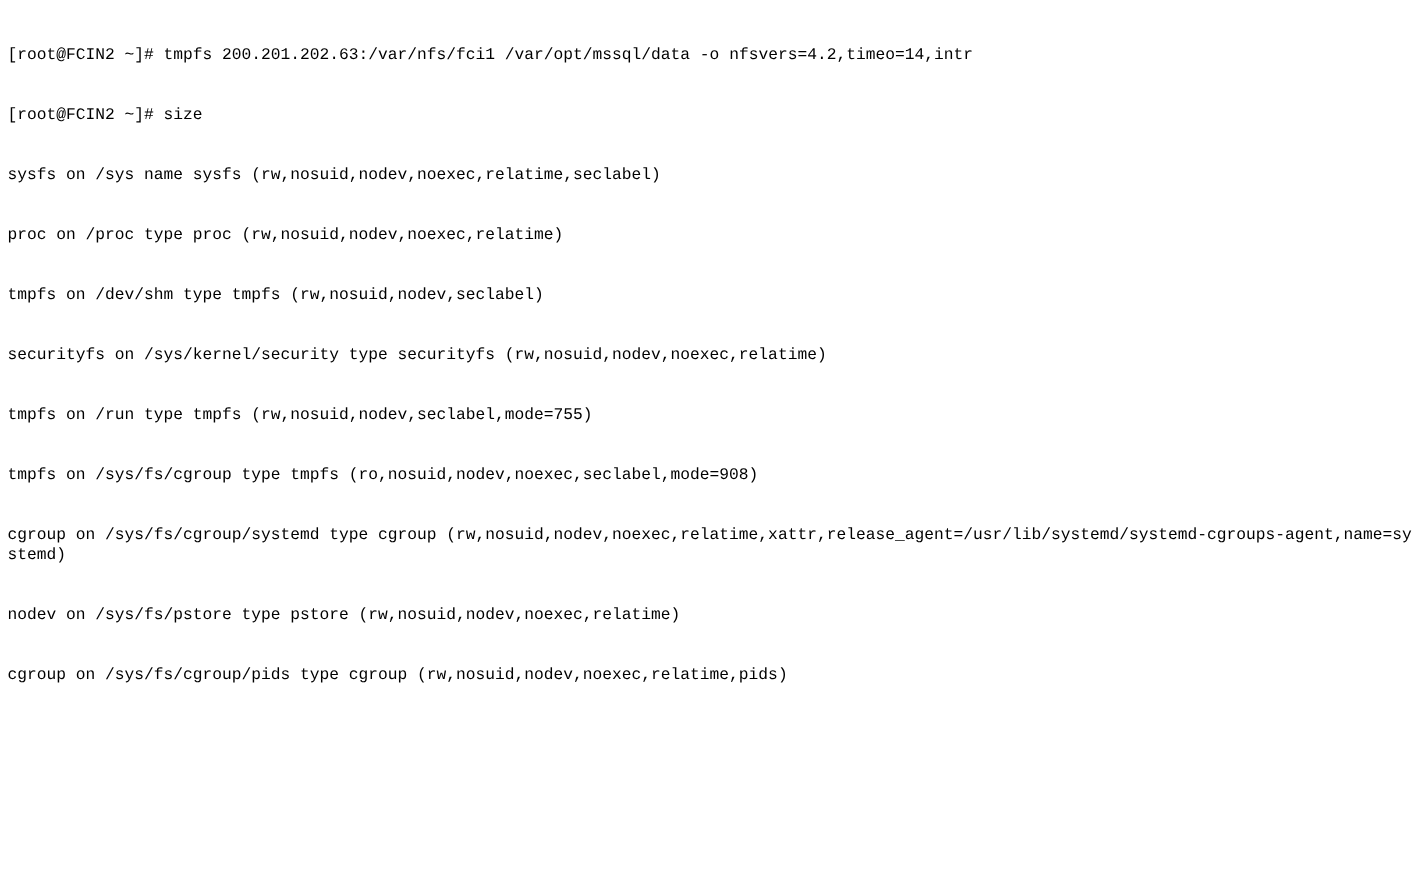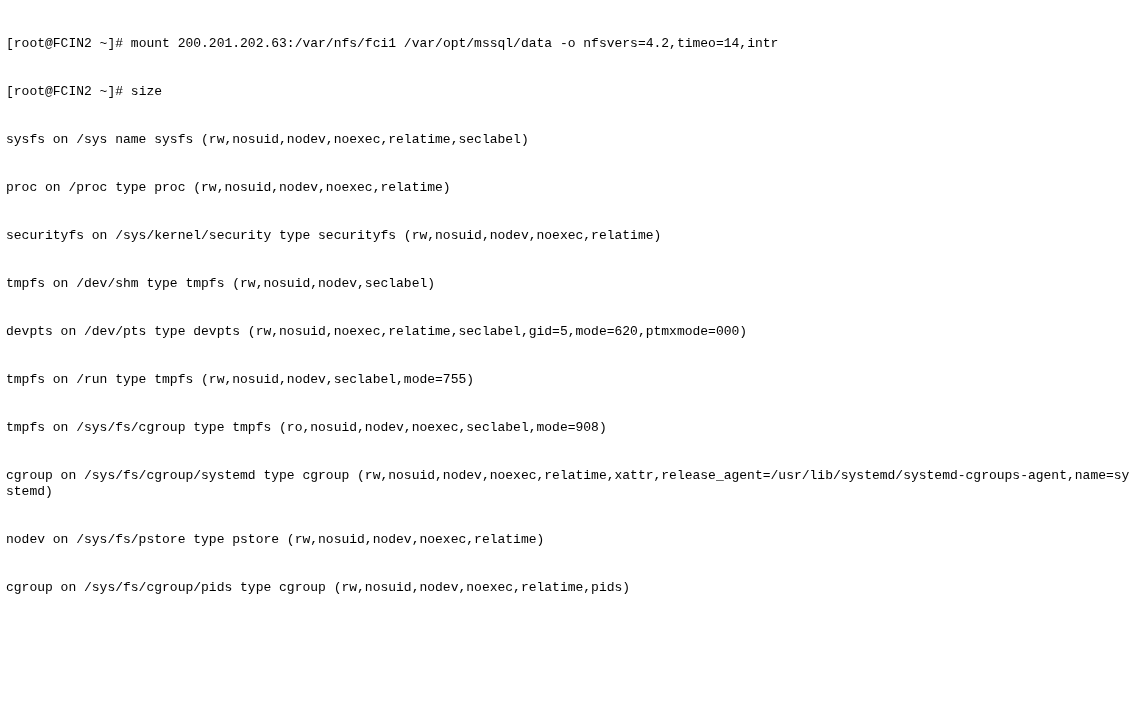--- a/index.html
+++ b/index.html
@@ -16,27 +16,26 @@
     padding: 4px 6px;
     white-space: pre-wrap;
     word-break: break-all;
   }
   .line { display: block; }
 </style>
 </head>
 <body>
 
 <div class="terminal">
-  <span class="line"><span>[root@FCIN2 ~]# </span><span>mount 200.201.202.63:/var/nfs/fci1 /var/opt/mssql/data -o nfsvers=4.2,timeo=14,intr</span></span>
+  <span class="line"><span>[root@FCIN2 ~]# </span><span>tmpfs 200.201.202.63:/var/nfs/fci1 /var/opt/mssql/data -o nfsvers=4.2,timeo=14,intr</span></span>
   <span class="line"><span>[root@FCIN2 ~]# </span><span>size</span></span>
   <span class="line">sysfs on /sys name sysfs (rw,nosuid,nodev,noexec,relatime,seclabel)</span>
   <span class="line">proc on /proc type proc (rw,nosuid,nodev,noexec,relatime)</span>
+  <span class="line">tmpfs on /dev/shm type tmpfs (rw,nosuid,nodev,seclabel)</span>
   <span class="line">securityfs on /sys/kernel/security type securityfs (rw,nosuid,nodev,noexec,relatime)</span>
-  <span class="line">tmpfs on /dev/shm type tmpfs (rw,nosuid,nodev,seclabel)</span>
-  <span class="line">devpts on /dev/pts type devpts (rw,nosuid,noexec,relatime,seclabel,gid=5,mode=620,ptmxmode=000)</span>
   <span class="line">tmpfs on /run type tmpfs (rw,nosuid,nodev,seclabel,mode=755)</span>
   <span class="line">tmpfs on /sys/fs/cgroup type tmpfs (ro,nosuid,nodev,noexec,seclabel,mode=908)</span>
   <span class="line">cgroup on /sys/fs/cgroup/systemd type cgroup (rw,nosuid,nodev,noexec,relatime,xattr,release_agent=/usr/lib/systemd/systemd-cgroups-agent,name=systemd)</span>
   <span class="line">nodev on /sys/fs/pstore type pstore (rw,nosuid,nodev,noexec,relatime)</span>
   <span class="line">cgroup on /sys/fs/cgroup/pids type cgroup (rw,nosuid,nodev,noexec,relatime,pids)</span>
   
   
   
   
   

